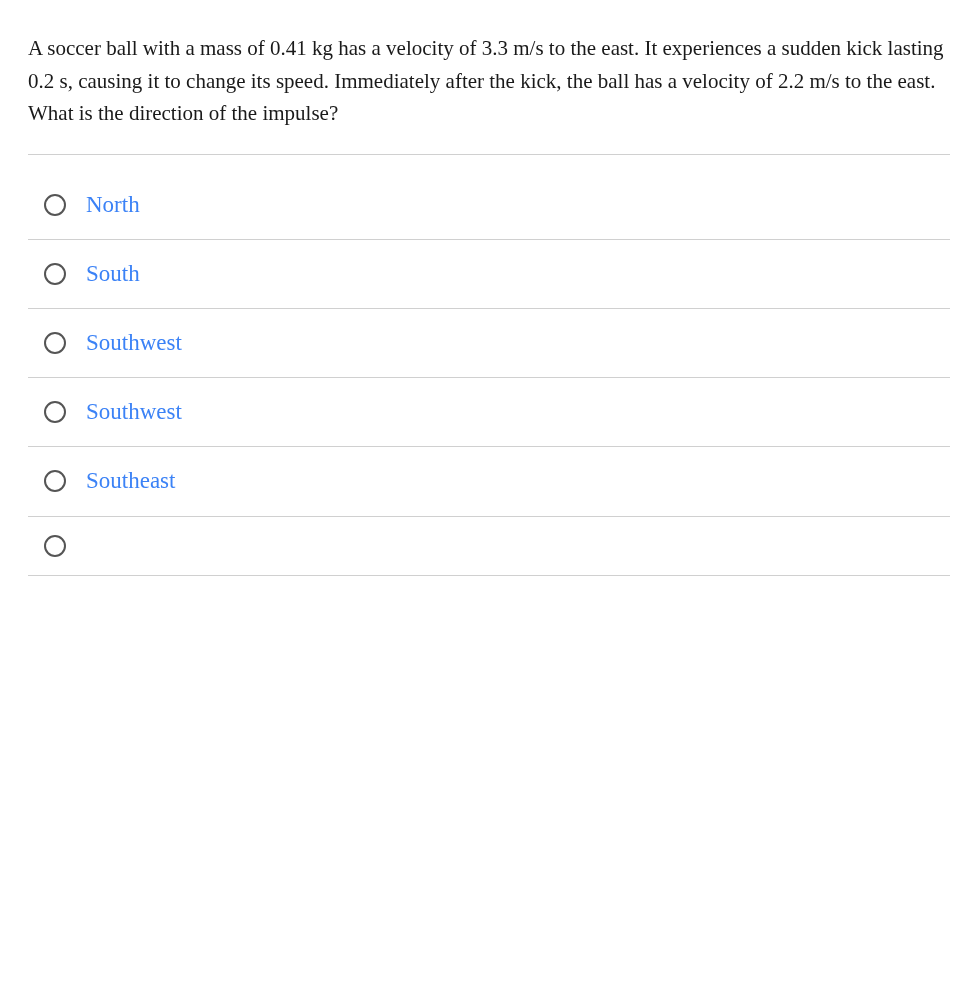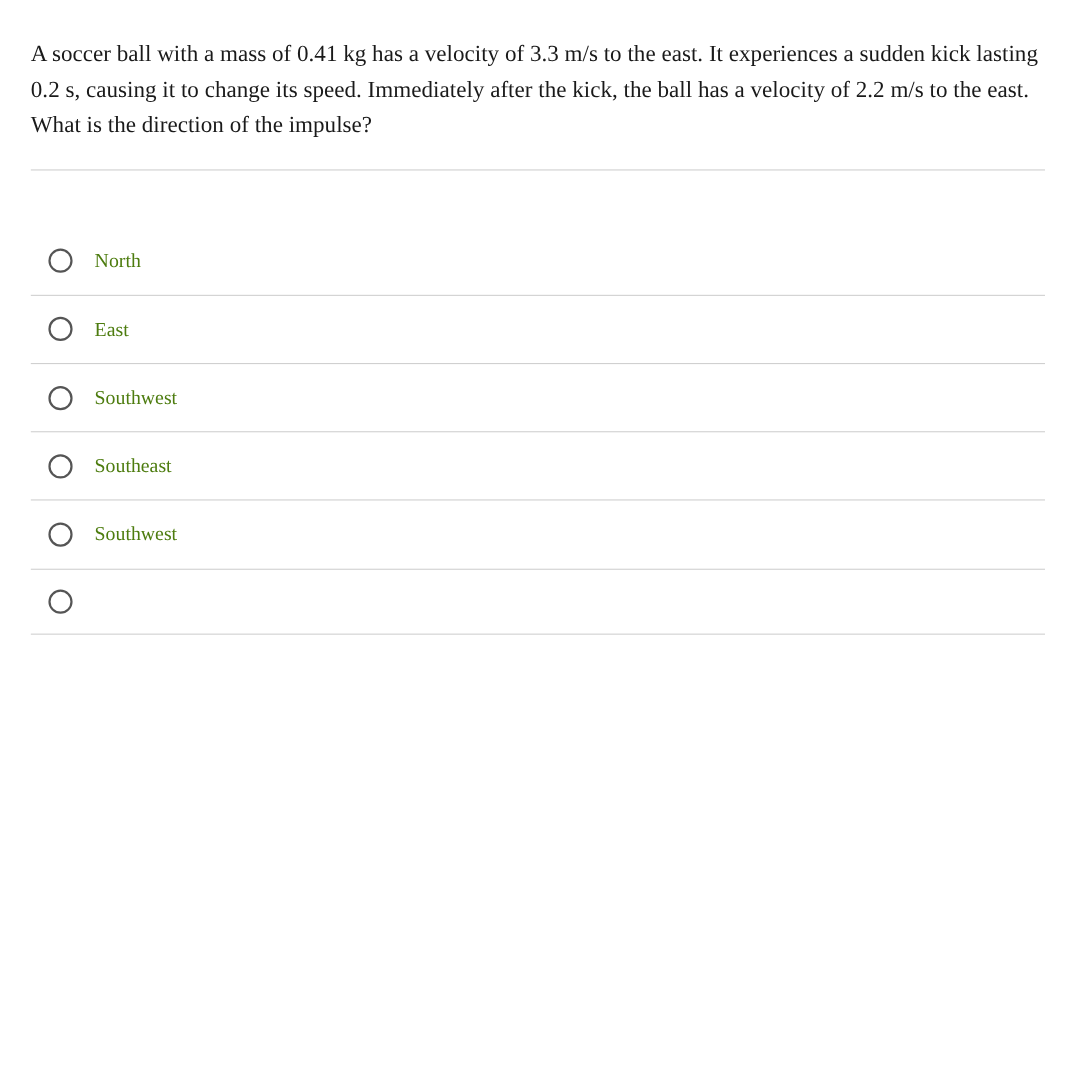--- a/index.html
+++ b/index.html
@@ -14,21 +14,21 @@
       font-size: 20px;
       color: #1a1a1a;
       width: 978px;
       min-height: 986px;
       padding: 32px 28px 32px 28px;
     }
 
     .question-text {
       font-size: 21px;
       line-height: 1.55;
-      margin-bottom: 52px;
+      margin-bottom: 16px;
       padding-bottom: 24px;
       border-bottom: 1px solid #d0d0d0;
     }
 
     .options-list {
       list-style: none;
     }
 
     .option-item {
       display: flex;
@@ -46,47 +46,47 @@
       width: 22px;
       height: 22px;
       border-radius: 50%;
       border: 2px solid #555555;
       margin-right: 20px;
       flex-shrink: 0;
       background: white;
     }
 
     .option-label {
-      font-size: 18px;
-      color: #4d7c0f;
+      font-size: 23px;
+      color: #3b82f6;
       line-height: 1.4;
     }
   </style>
 </head>
 <body>
 
 <p class="question-text">A soccer ball with a mass of 0.41 kg has a velocity of 3.3 m/s to the east. It experiences a sudden kick lasting 0.2 s, causing it to change its speed. Immediately after the kick, the ball has a velocity of 2.2 m/s to the east. What is the direction of the impulse?</p>
 
 <ul class="options-list">
 <li class="option-item">
       <div class="radio-circle"></div>
       <span class="option-label">North</span>
     </li>
     <li class="option-item">
       <div class="radio-circle"></div>
-      <span class="option-label">East</span>
+      <span class="option-label">South</span>
+    </li>
+    <li class="option-item">
+      <div class="radio-circle"></div>
+      <span class="option-label">Southwest</span>
     </li>
     <li class="option-item">
       <div class="radio-circle"></div>
       <span class="option-label">Southwest</span>
     </li>
     <li class="option-item">
       <div class="radio-circle"></div>
       <span class="option-label">Southeast</span>
     </li>
     <li class="option-item">
       <div class="radio-circle"></div>
-      <span class="option-label">Southwest</span>
-    </li>
-    <li class="option-item">
-      <div class="radio-circle"></div>
     </li>
   </ul>
 
 </body></html>

